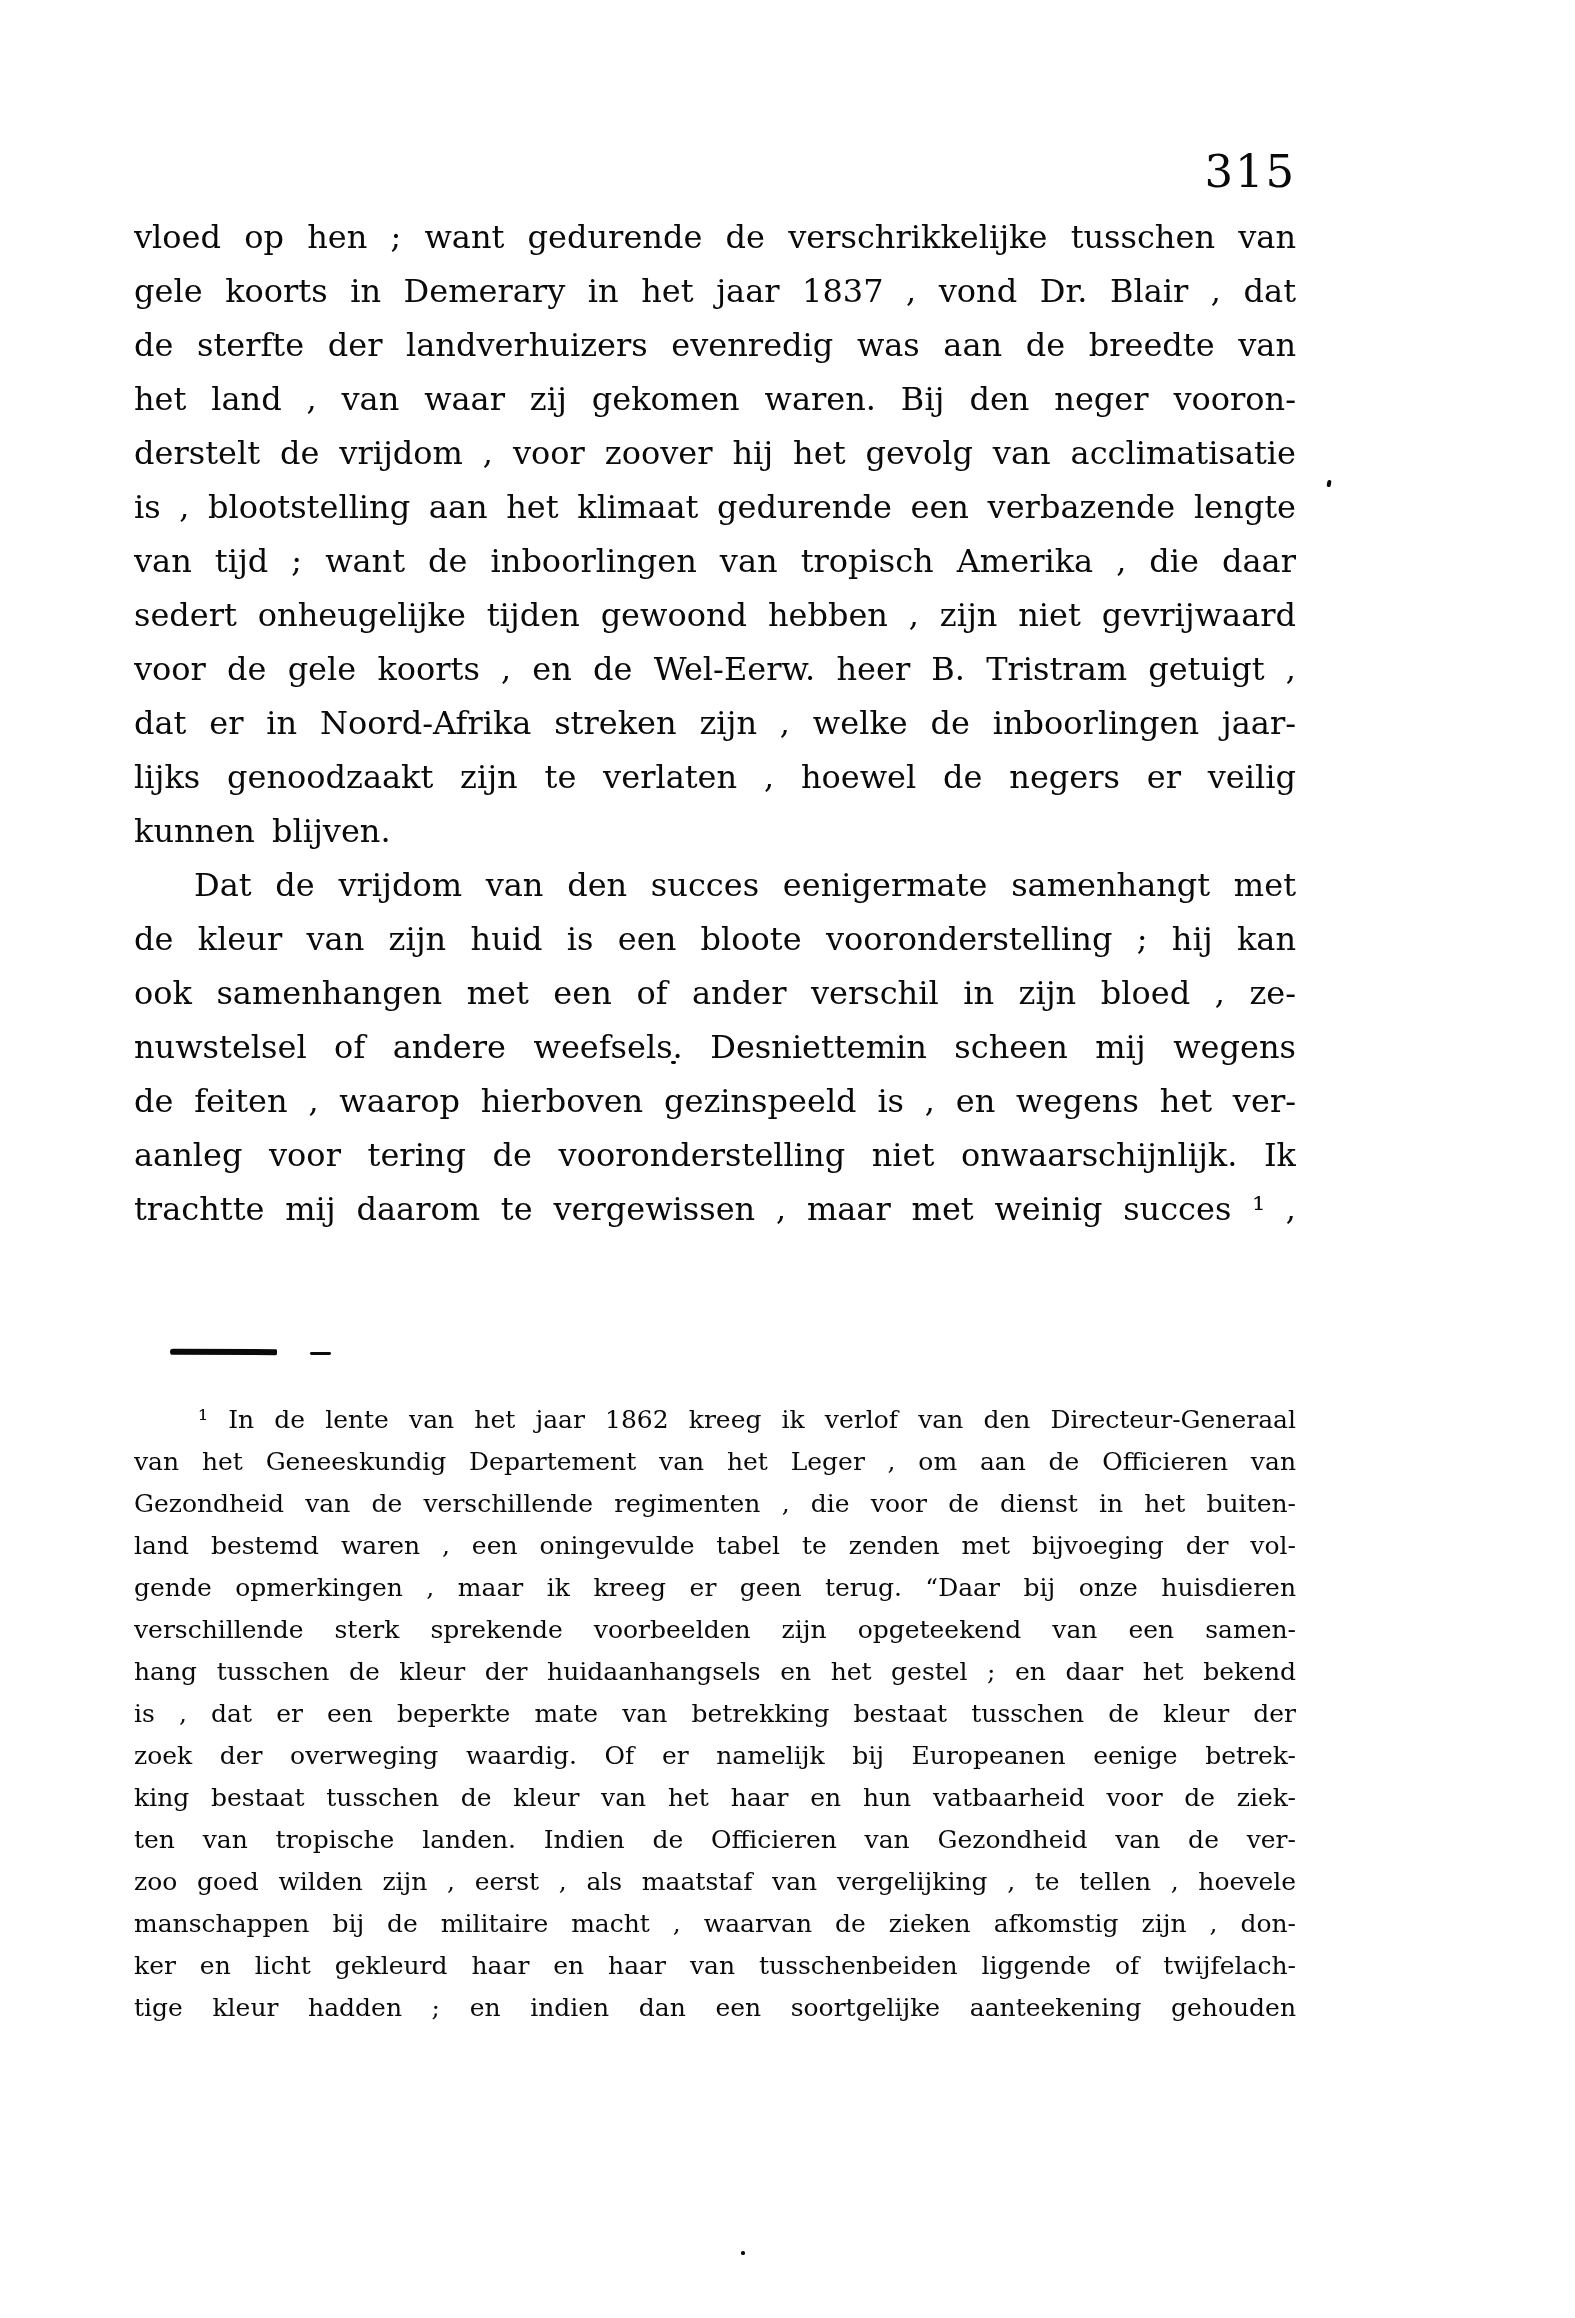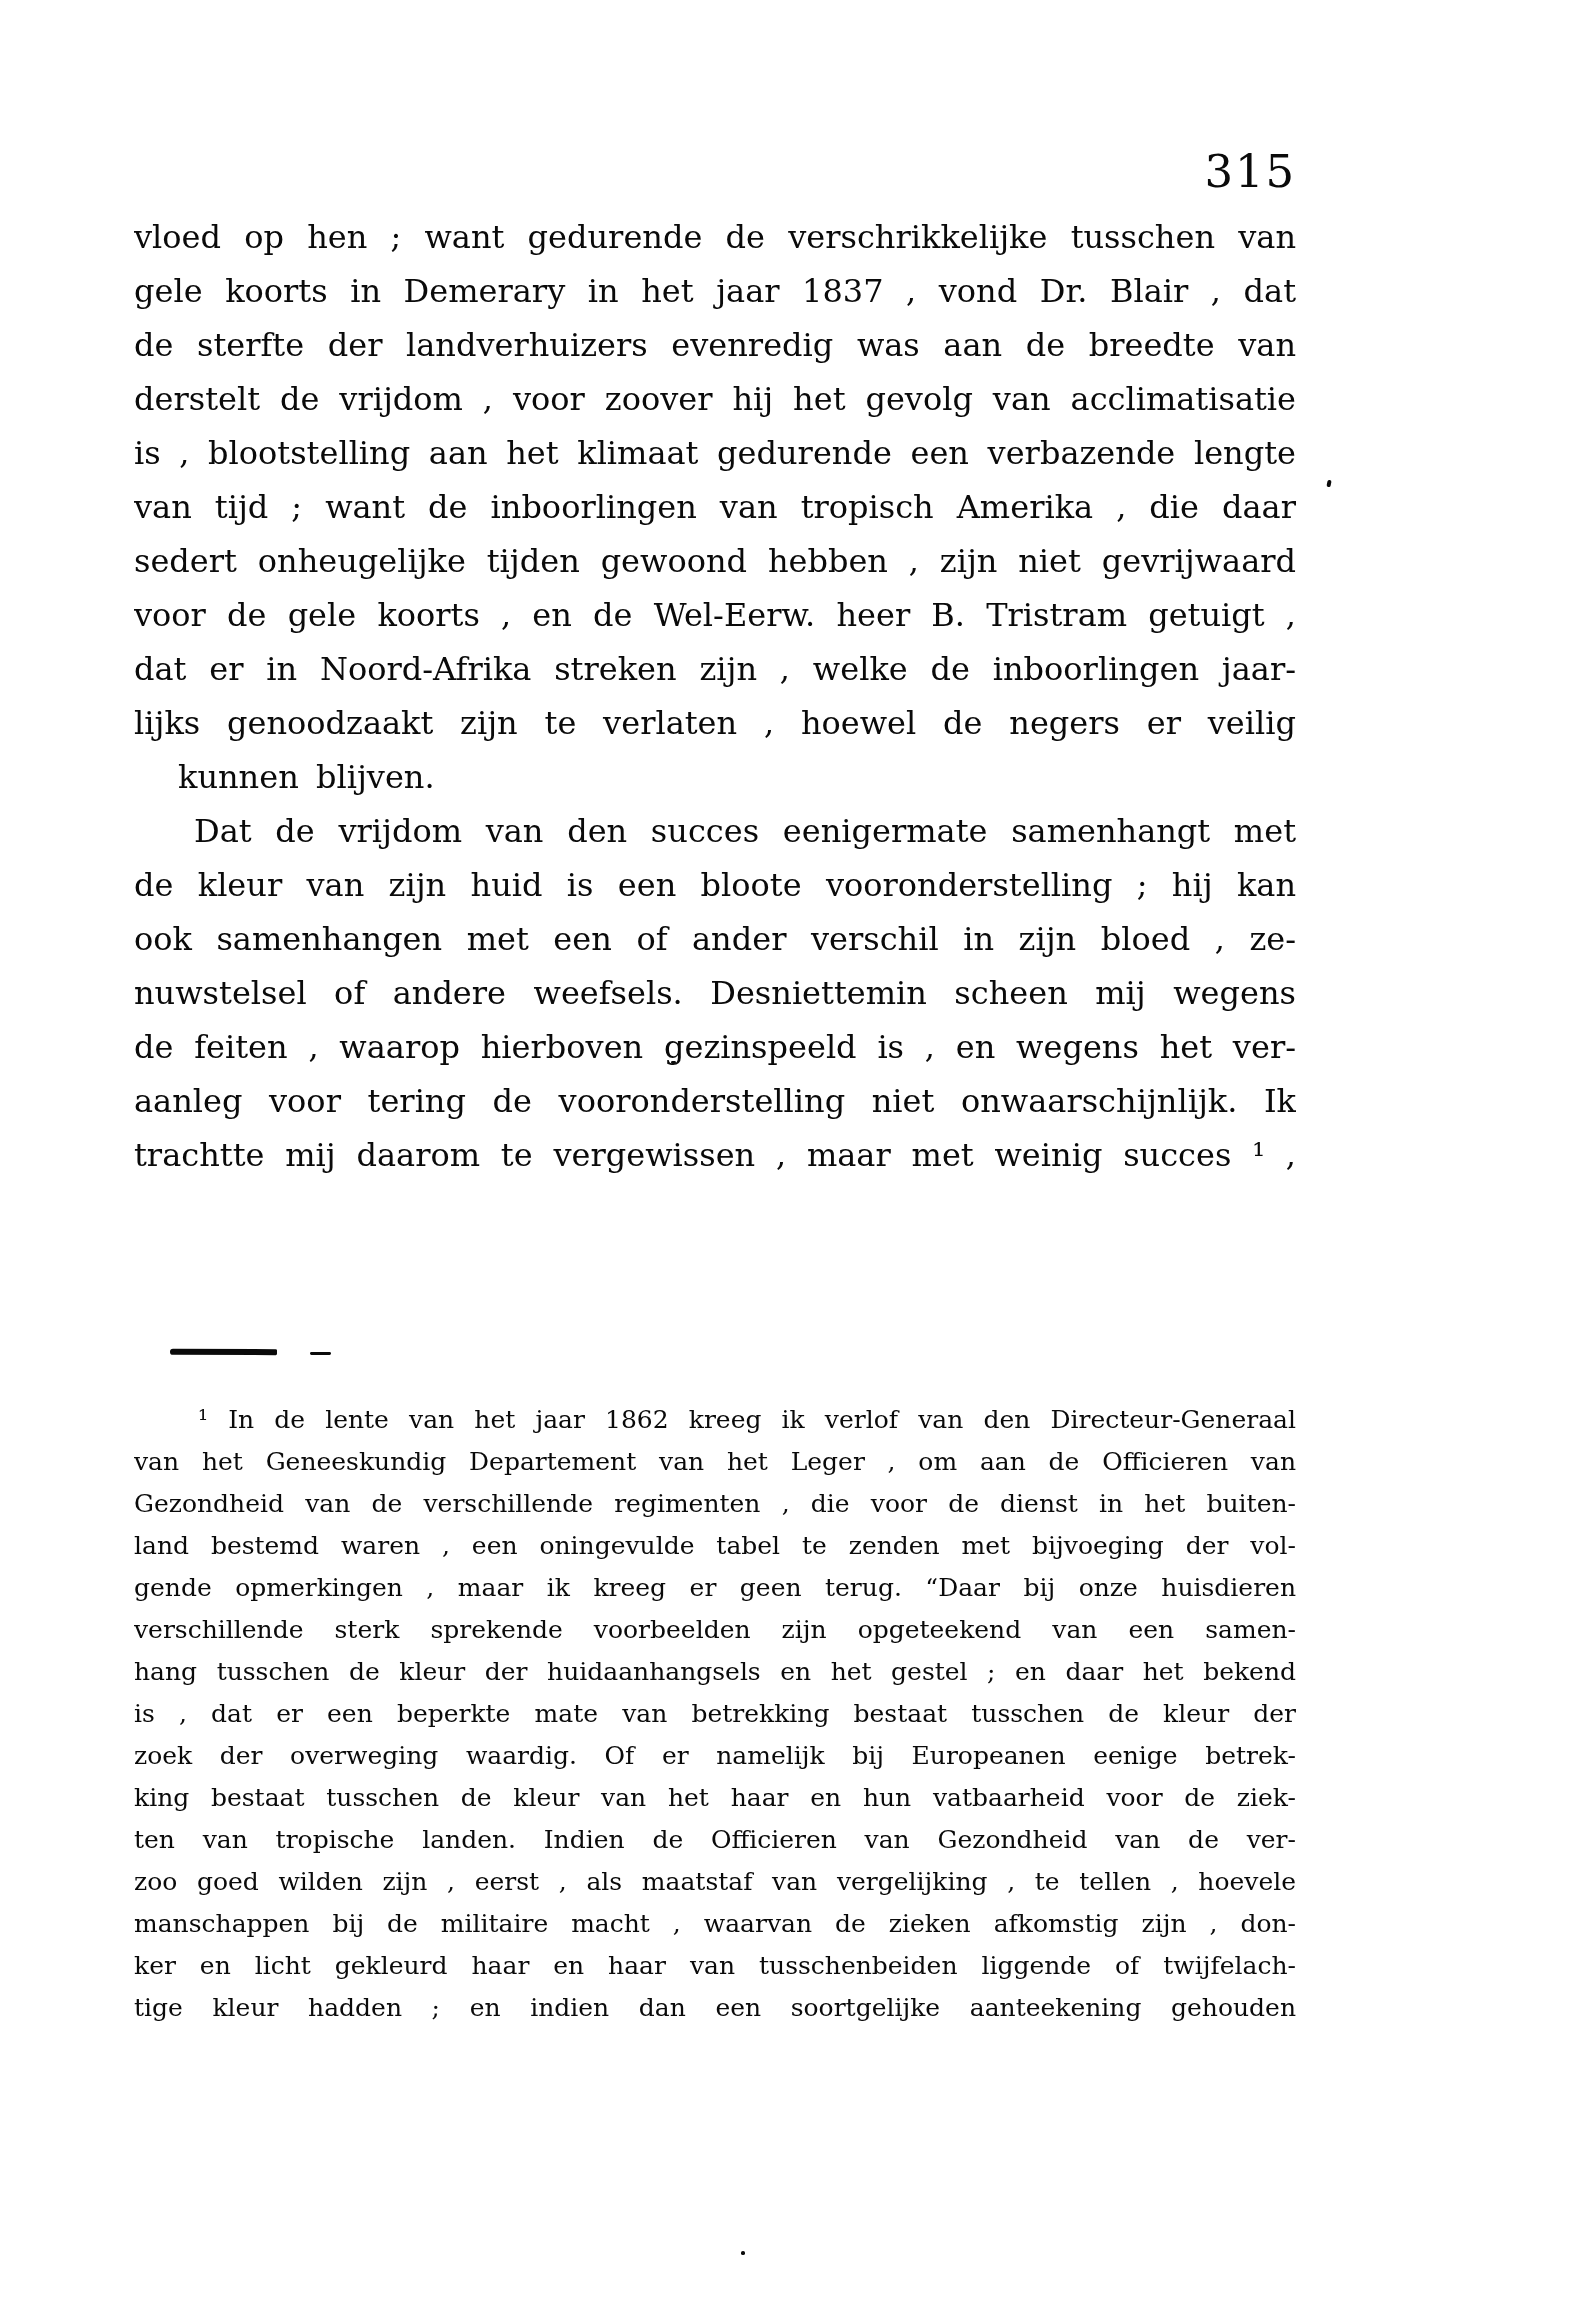--- a/index.html
+++ b/index.html
@@ -50,21 +50,20 @@
     height: 54px;
     overflow: hidden;
     white-space: normal;
   }
   .footnote-text .line {
     height: 42px;
   }
   .line.noj {
     text-align: center;
     text-align-last: left;
-    margin-left: 44px;
   }
   .line.indent {
     text-indent: 60px;
   }
   .footnote-text .line.indent {
     text-indent: 64px;
   }
   .footnote-rule {
     position: absolute;
     top: 1349px;
@@ -97,20 +96,21 @@
 <body>
 
 <div class="page">
 
   <div class="page-number">315</div>
 
   <div class="body-text">
     <div class="line">vloed op hen ; want gedurende de verschrikkelijke tusschen van</div>
     <div class="line">gele koorts in Demerary in het jaar 1837 , vond Dr. Blair , dat</div>
     <div class="line">de sterfte der landverhuizers evenredig was aan de breedte van</div>
+    <div class="line">het land , van waar zij gekomen waren. Bij den neger vooron-</div>
     <div class="line">derstelt de vrijdom , voor zoover hij het gevolg van acclimatisatie</div>
     <div class="line">is , blootstelling aan het klimaat gedurende een verbazende lengte</div>
     <div class="line">van tijd ; want de inboorlingen van tropisch Amerika , die daar</div>
     <div class="line">sedert onheugelijke tijden gewoond hebben , zijn niet gevrijwaard</div>
     <div class="line">voor de gele koorts , en de Wel-Eerw. heer B. Tristram getuigt ,</div>
     <div class="line">dat er in Noord-Afrika streken zijn , welke de inboorlingen jaar-</div>
     <div class="line">lijks genoodzaakt zijn te verlaten , hoewel de negers er veilig</div>
     <div class="line noj">kunnen blijven.</div>
     <div class="line indent">Dat de vrijdom van den succes eenigermate samenhangt met</div>
     <div class="line">de kleur van zijn huid is een bloote vooronderstelling ; hij kan</div>

